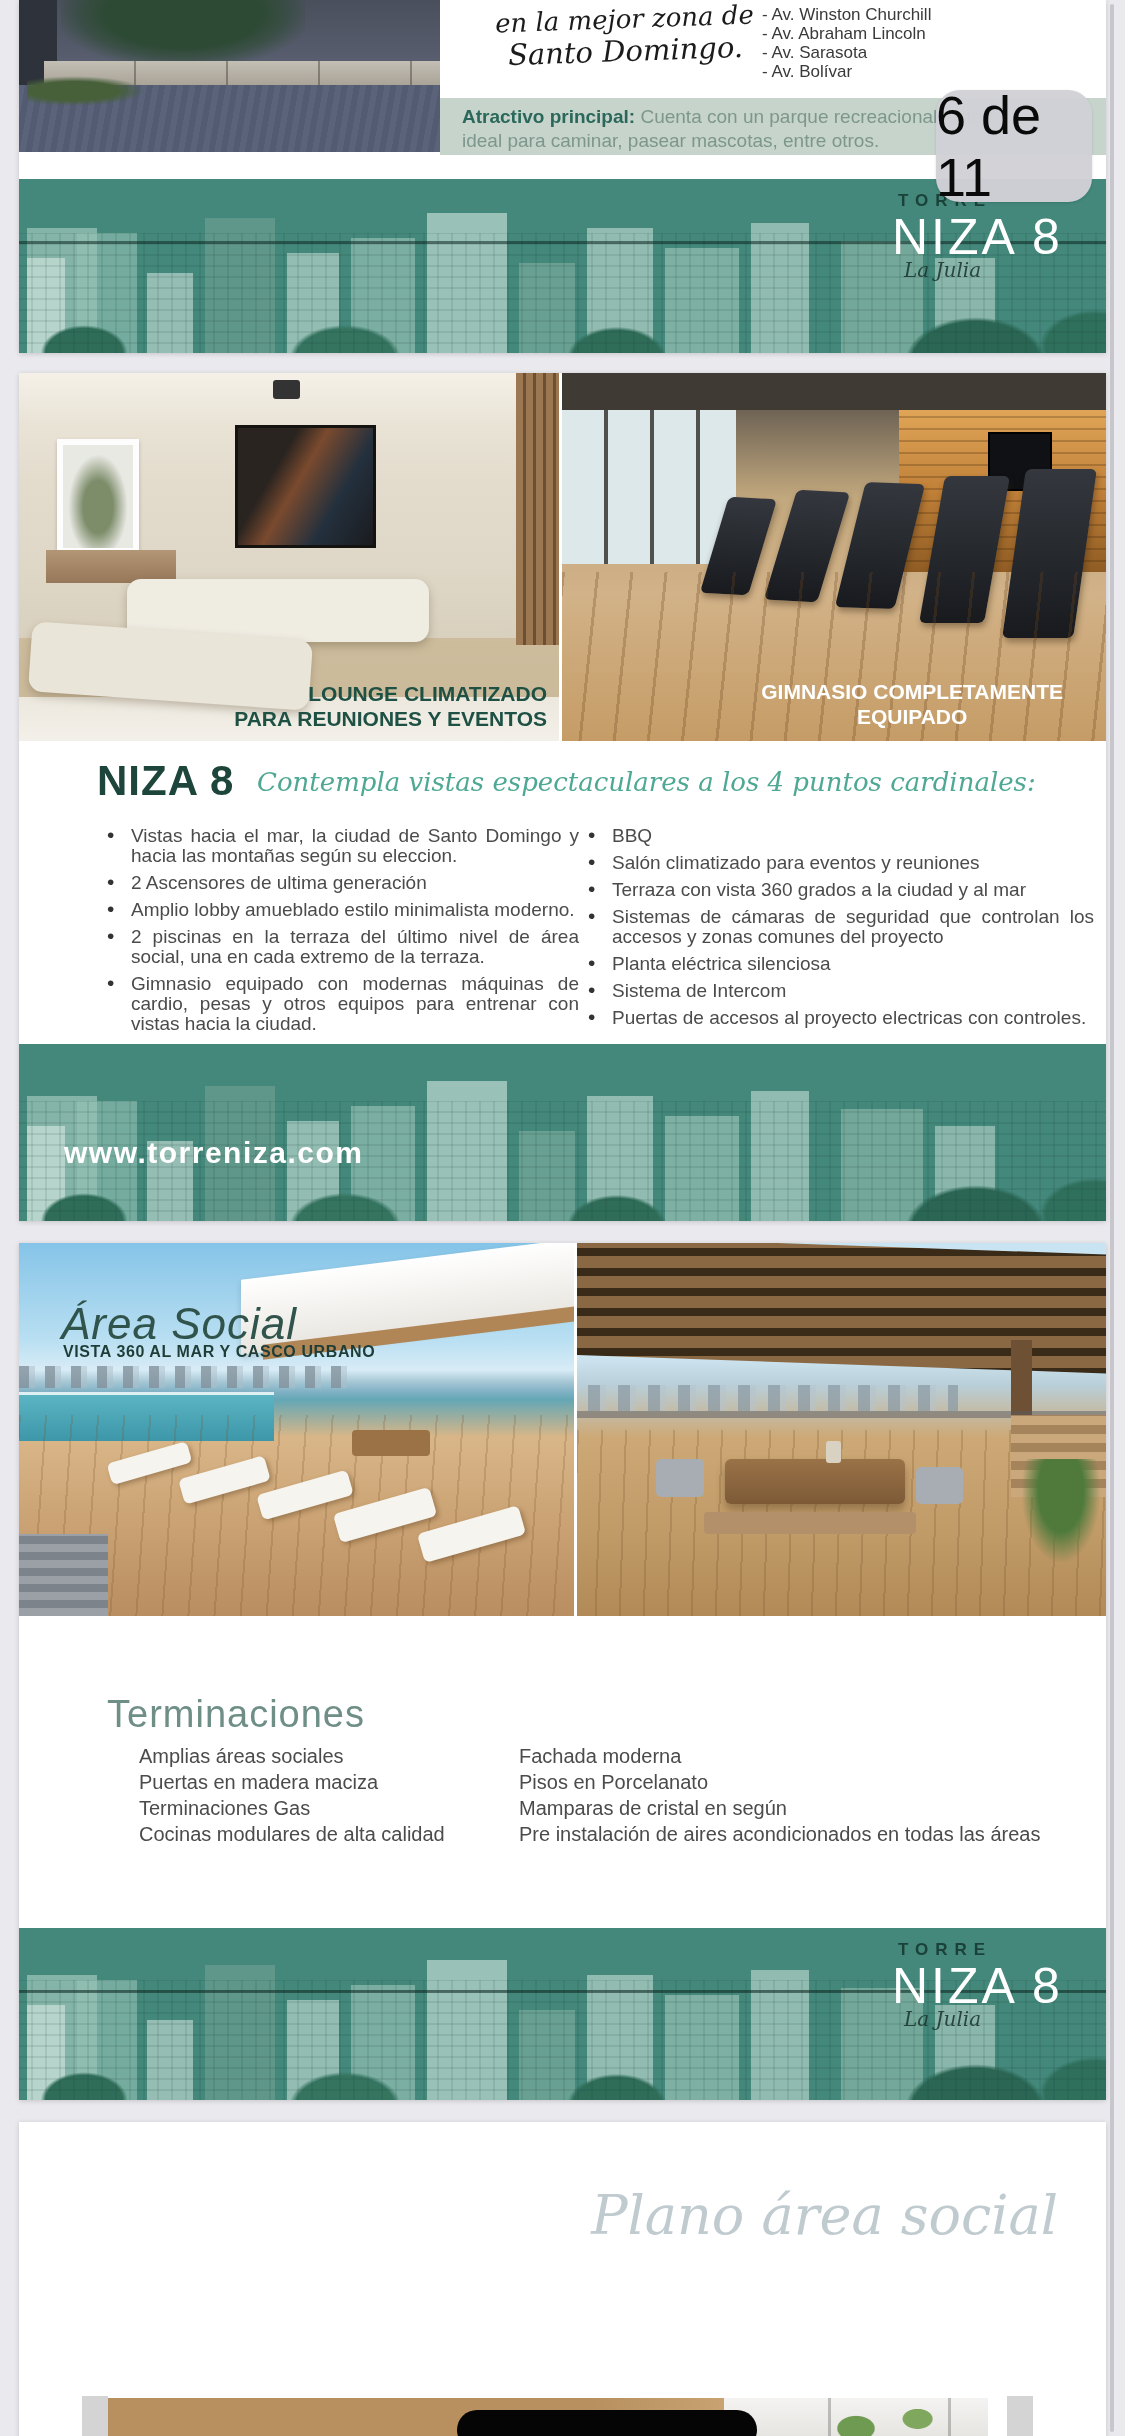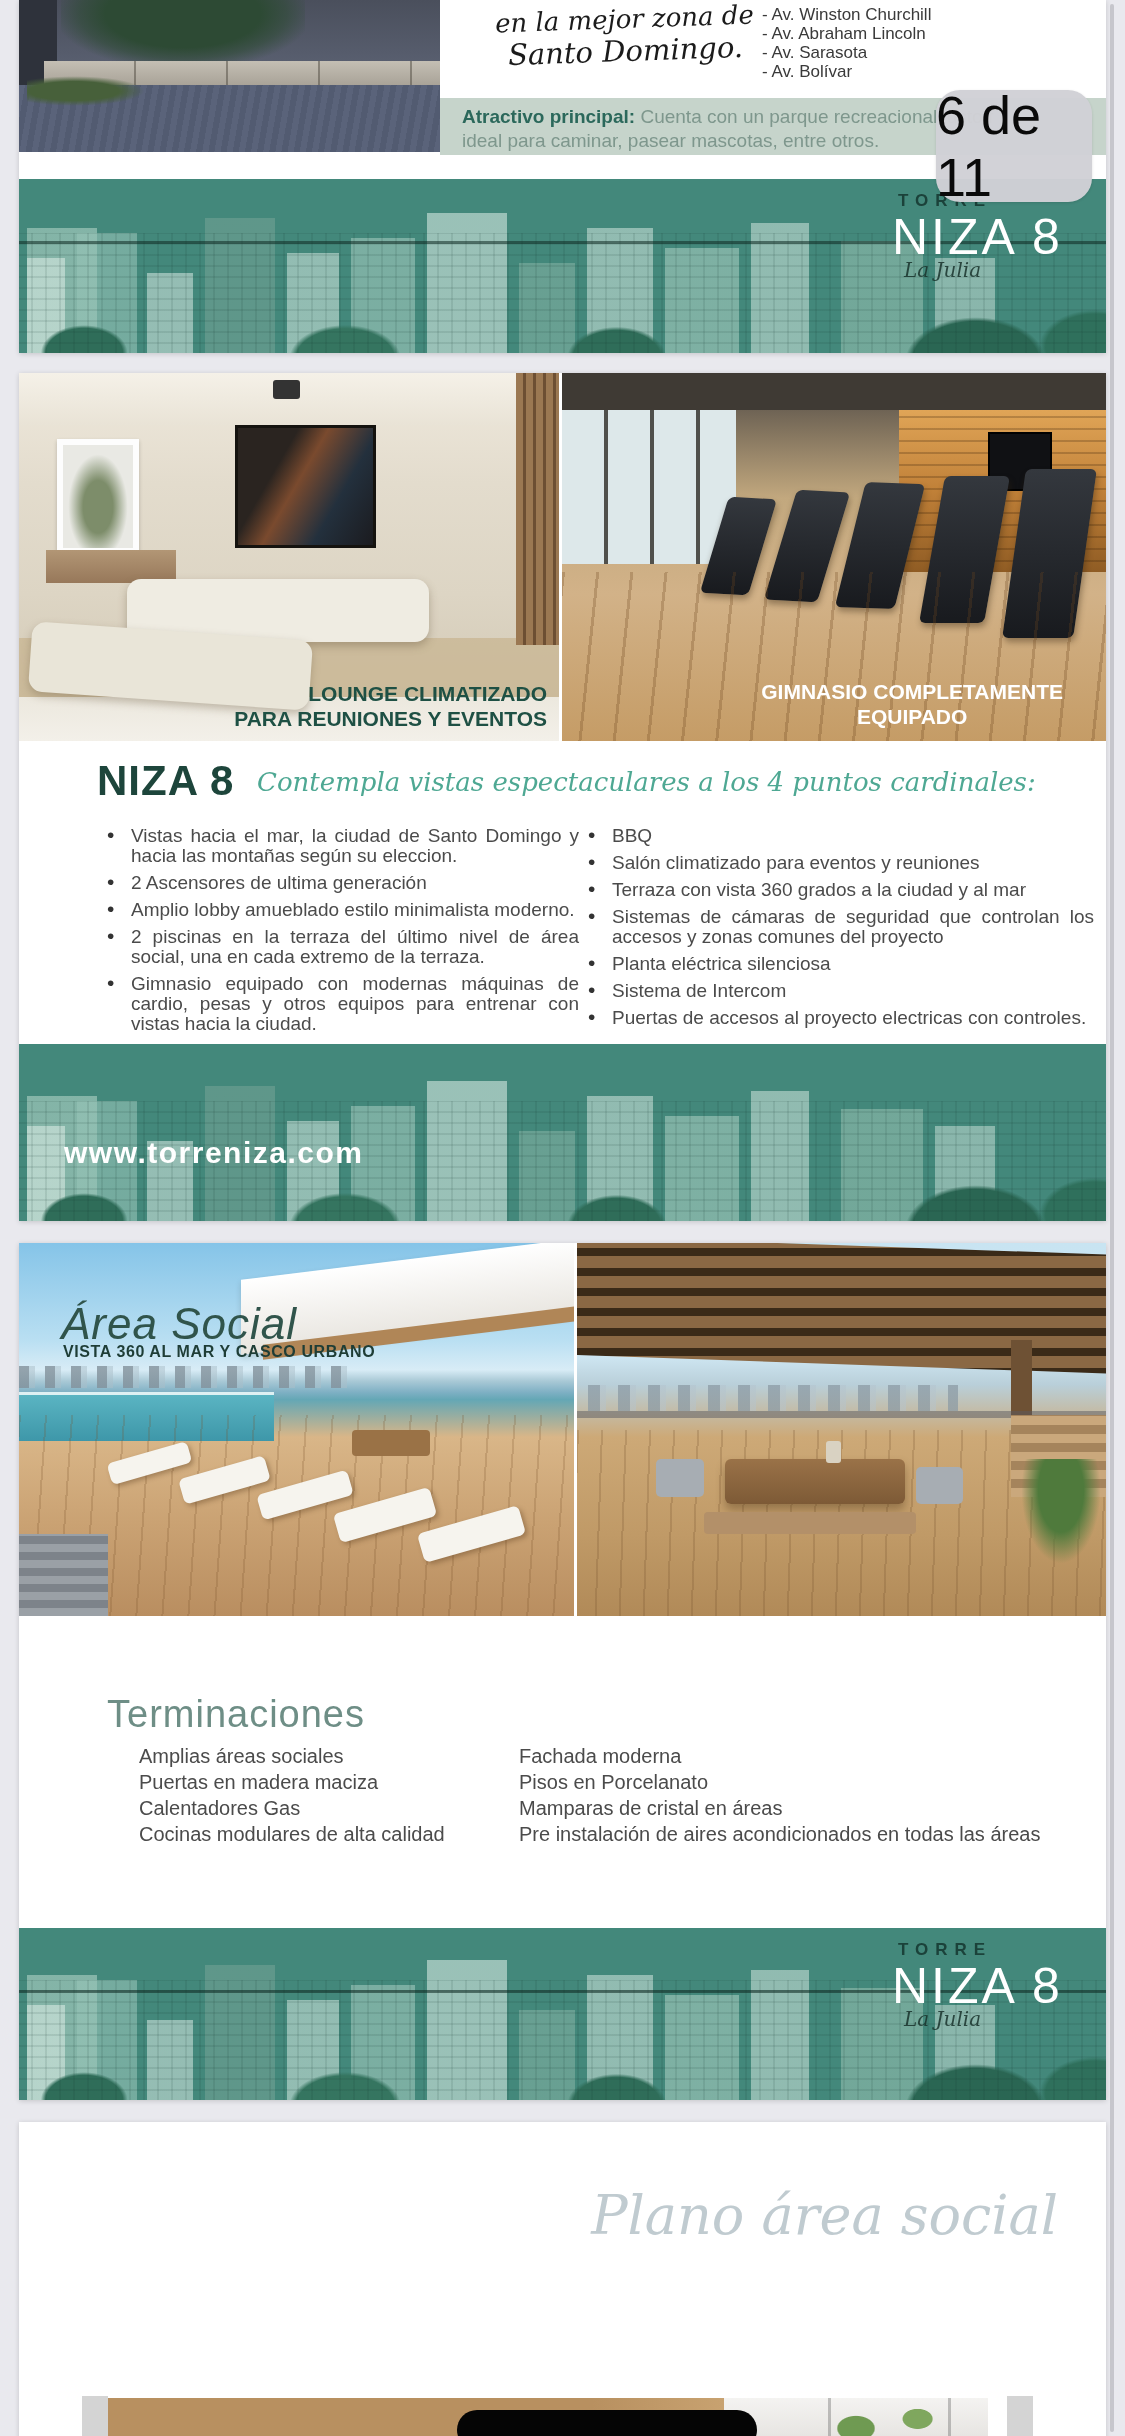--- a/index.html
+++ b/index.html
@@ -320,27 +320,27 @@
       <div class="abs tr-chair1"></div>
       <div class="abs tr-chair2"></div>
       <div class="abs tr-lantern"></div>
       <div class="abs tr-plant"></div>
     </div>
 
     <div class="abs term-title">Terminaciones</div>
     <div class="term-col term-left">
       <p>Amplias áreas sociales</p>
       <p>Puertas en madera maciza</p>
-      <p>Calentadores Gas</p>
+      <p>Terminaciones Gas</p>
       <p>Cocinas modulares de alta calidad</p>
     </div>
     <div class="term-col term-right">
       <p>Fachada moderna</p>
       <p>Pisos en Porcelanato</p>
-      <p>Mamparas de cristal en áreas</p>
+      <p>Mamparas de cristal en según</p>
       <p>Pre instalación de aires acondicionados en todas las áreas</p>
     </div>
 
     <div class="teal-banner" id="bannerC">
       <div class="skyline"></div>
       <div class="banner-rule"></div>
       <div class="brand">
         <div class="brand-torre">TORRE</div>
         <div class="brand-name">NIZA 8</div>
         <div class="brand-script">La Julia</div>

